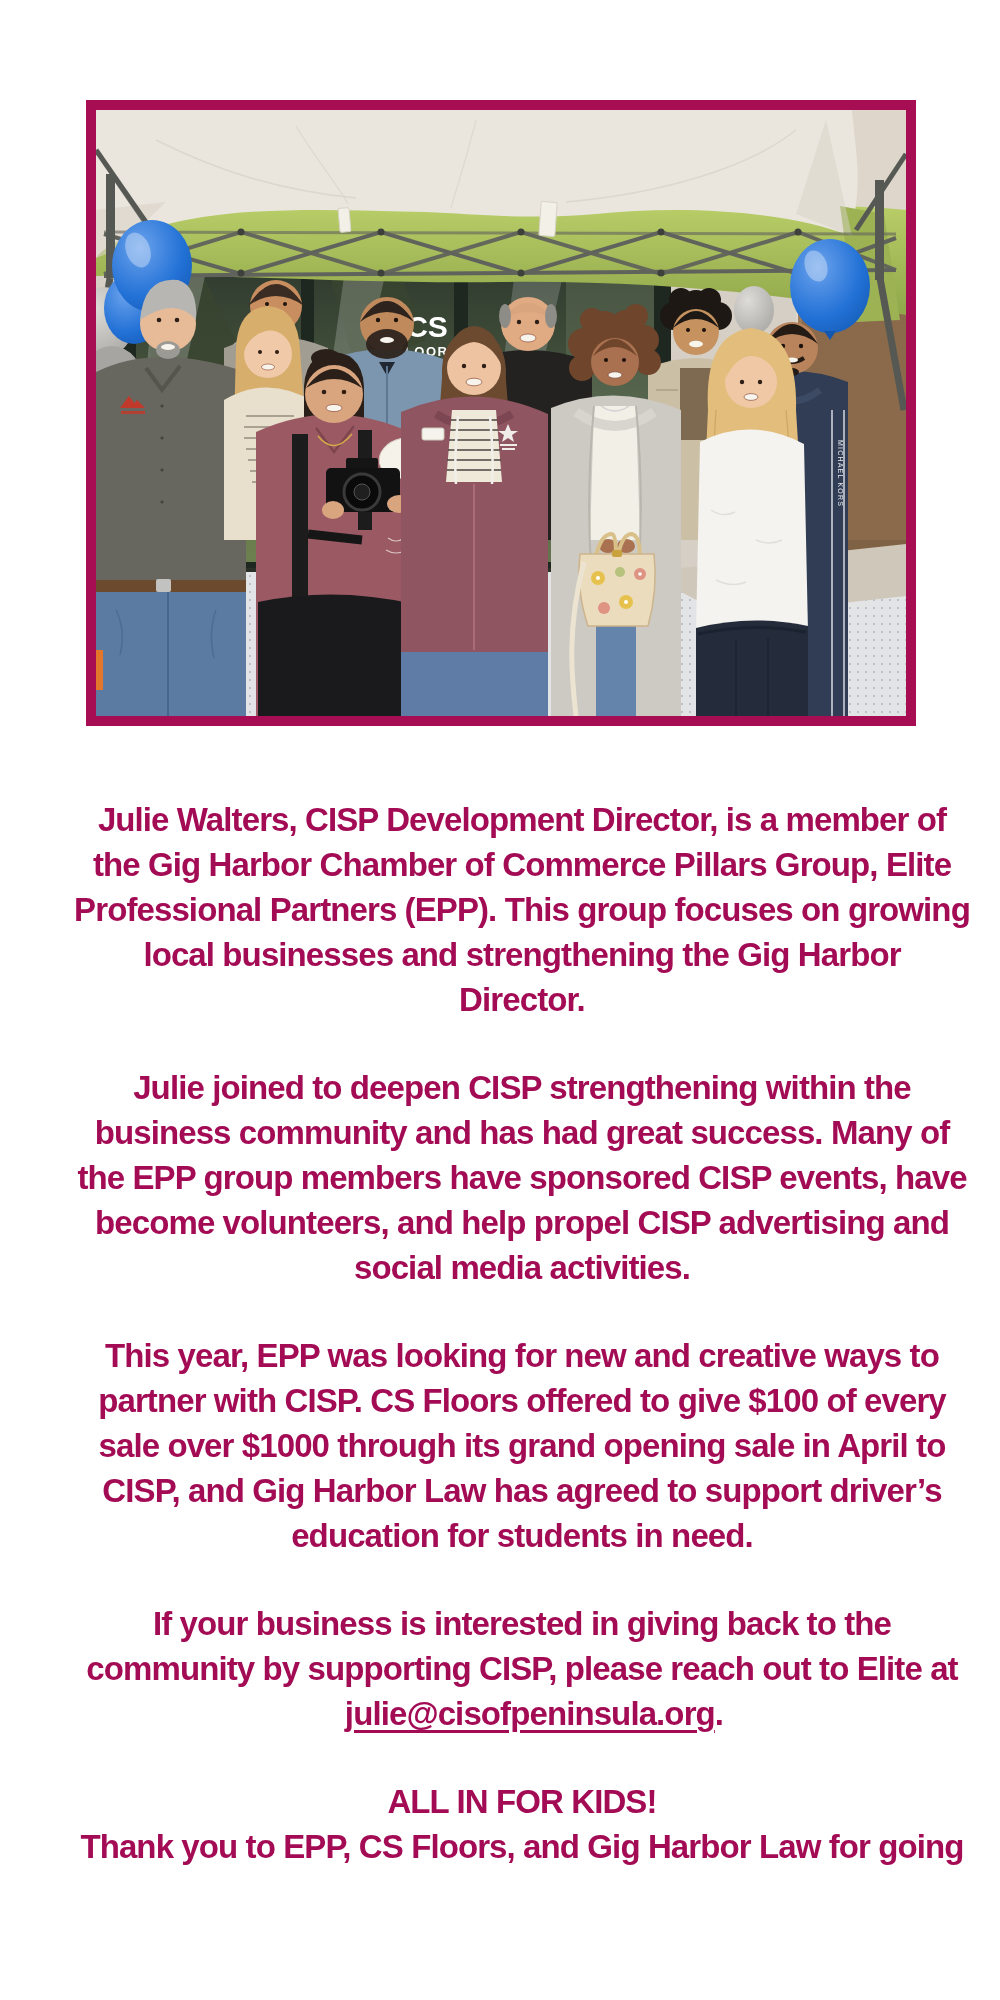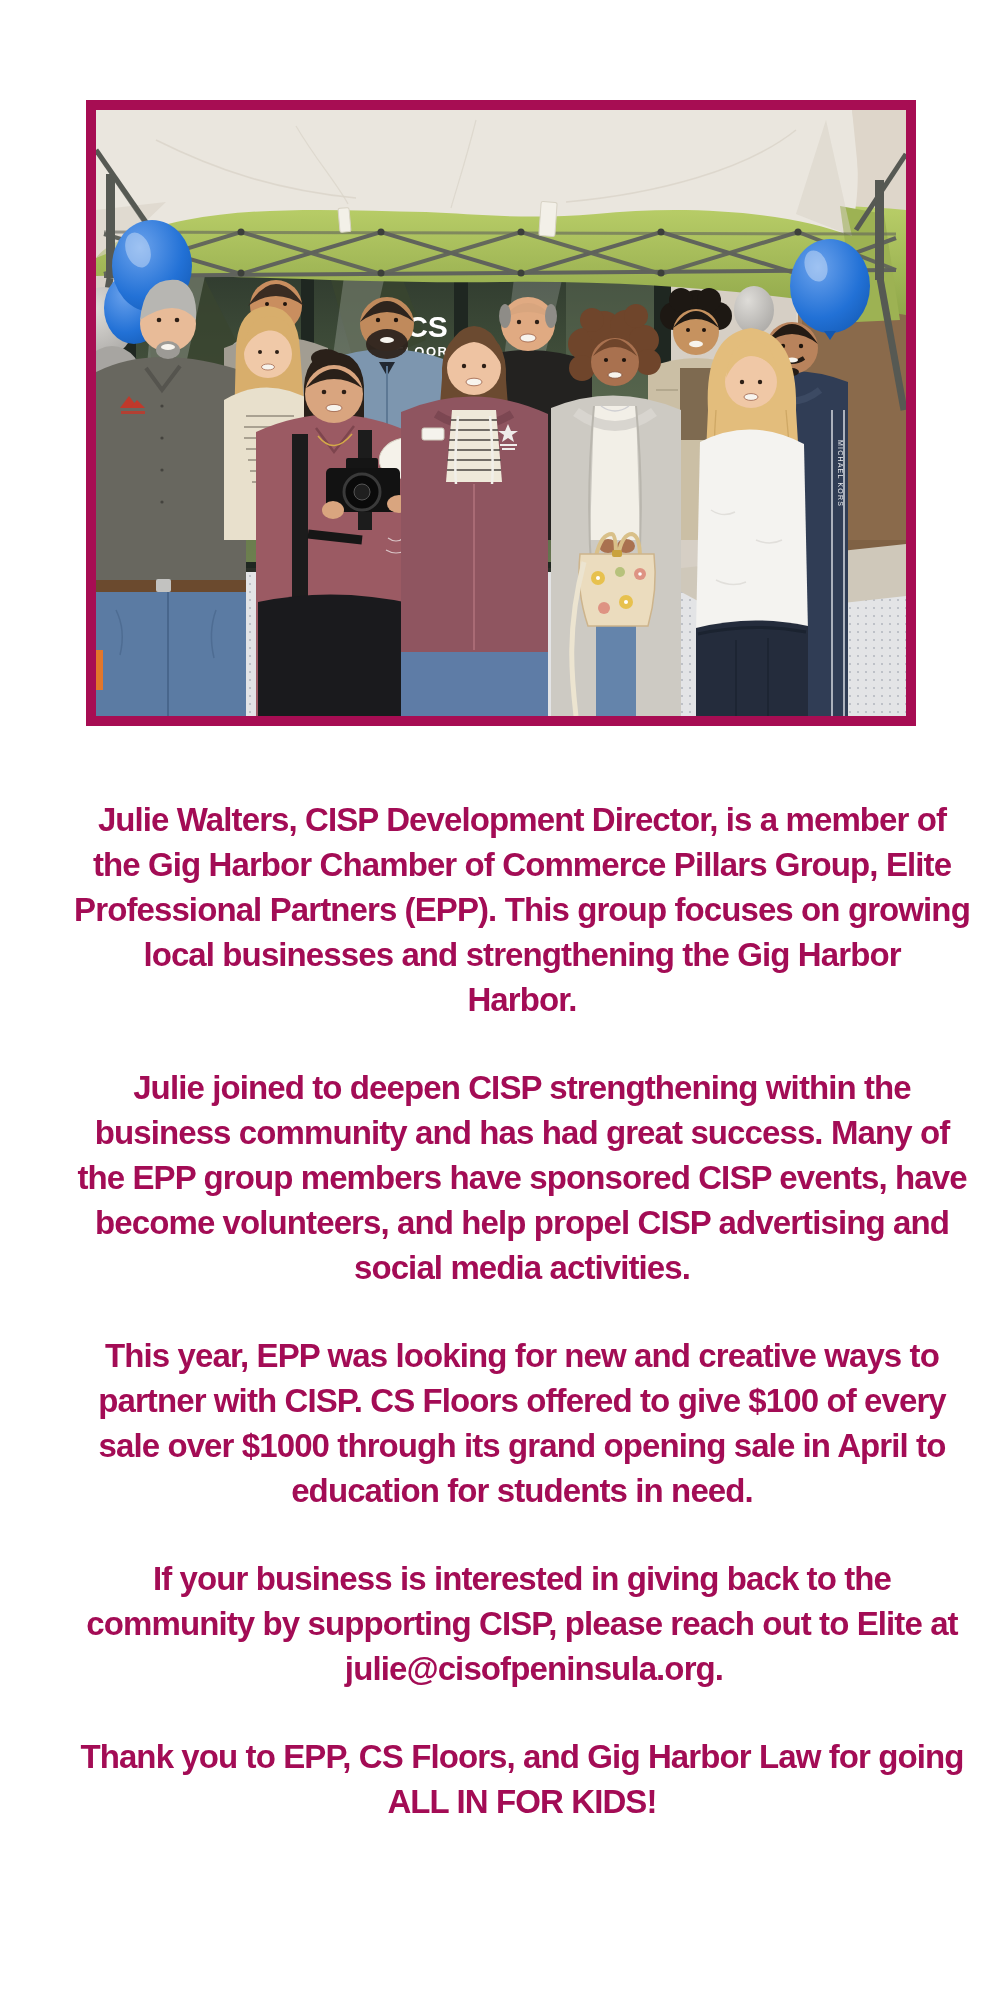--- a/index.html
+++ b/index.html
@@ -13,21 +13,21 @@
   }
   .photo-frame svg { display:block; width:810px; height:606px; }
   .article {
     position:absolute; top:797px; left:0; width:1000px; text-align:center;
     color:#a30c55; font-weight:bold; font-size:33px; letter-spacing:-0.9px;
     line-height:45px;
   }
   .para { margin:0 0 43px 0; }
   .line { white-space:nowrap;padding-left:44px; }
   .email-link {
-    color:inherit; text-decoration-thickness:3px;
+    color:inherit; text-decoration:underline; text-decoration-thickness:3px;
     text-underline-offset:5px; cursor:pointer;margin-left:24px;
   }
 </style>
 </head>
 <body>
 
 <div class="page">
 
   <div class="photo-frame" aria-label="Group of eleven smiling people posing under a white pop-up canopy tent with blue and silver balloons at a storefront grand opening with CS FLOORS signage on the glass doors">
     <svg viewBox="0 0 810 606" xmlns="http://www.w3.org/2000/svg">
@@ -371,43 +371,44 @@
     </svg>
   </div>
 
   <div class="article">
 
     <div class="para">
       <div class="line">Julie Walters, CISP Development Director, is a member of</div>
       <div class="line">the Gig Harbor Chamber of Commerce Pillars Group, Elite</div>
       <div class="line">Professional Partners (EPP). This group focuses on growing</div>
       <div class="line">local businesses and strengthening the Gig Harbor</div>
-      <div class="line">Harbor.</div>
+      <div class="line">Director.</div>
     </div>
 
     <div class="para">
       <div class="line">Julie joined to deepen CISP strengthening within the</div>
       <div class="line">business community and has had great success. Many of</div>
       <div class="line">the EPP group members have sponsored CISP events, have</div>
       <div class="line">become volunteers, and help propel CISP advertising and</div>
       <div class="line">social media activities.</div>
     </div>
 
     <div class="para">
       <div class="line">This year, EPP was looking for new and creative ways to</div>
       <div class="line">partner with CISP. CS Floors offered to give $100 of every</div>
       <div class="line">sale over $1000 through its grand opening sale in April to</div>
+      <div class="line">CISP, and Gig Harbor Law has agreed to support driver’s</div>
       <div class="line">education for students in need.</div>
     </div>
 
     <div class="para">
       <div class="line">If your business is interested in giving back to the</div>
       <div class="line">community by supporting CISP, please reach out to Elite at</div>
       <div class="line"><a class="email-link">julie@cisofpeninsula.org</a><span>.</span></div>
     </div>
 
     <div class="para">
+      <div class="line">ALL IN FOR KIDS!</div>
       <div class="line">Thank you to EPP, CS Floors, and Gig Harbor Law for going</div>
-      <div class="line">ALL IN FOR KIDS!</div>
     </div>
 
   </div>
 </div>
 
 </body></html>

